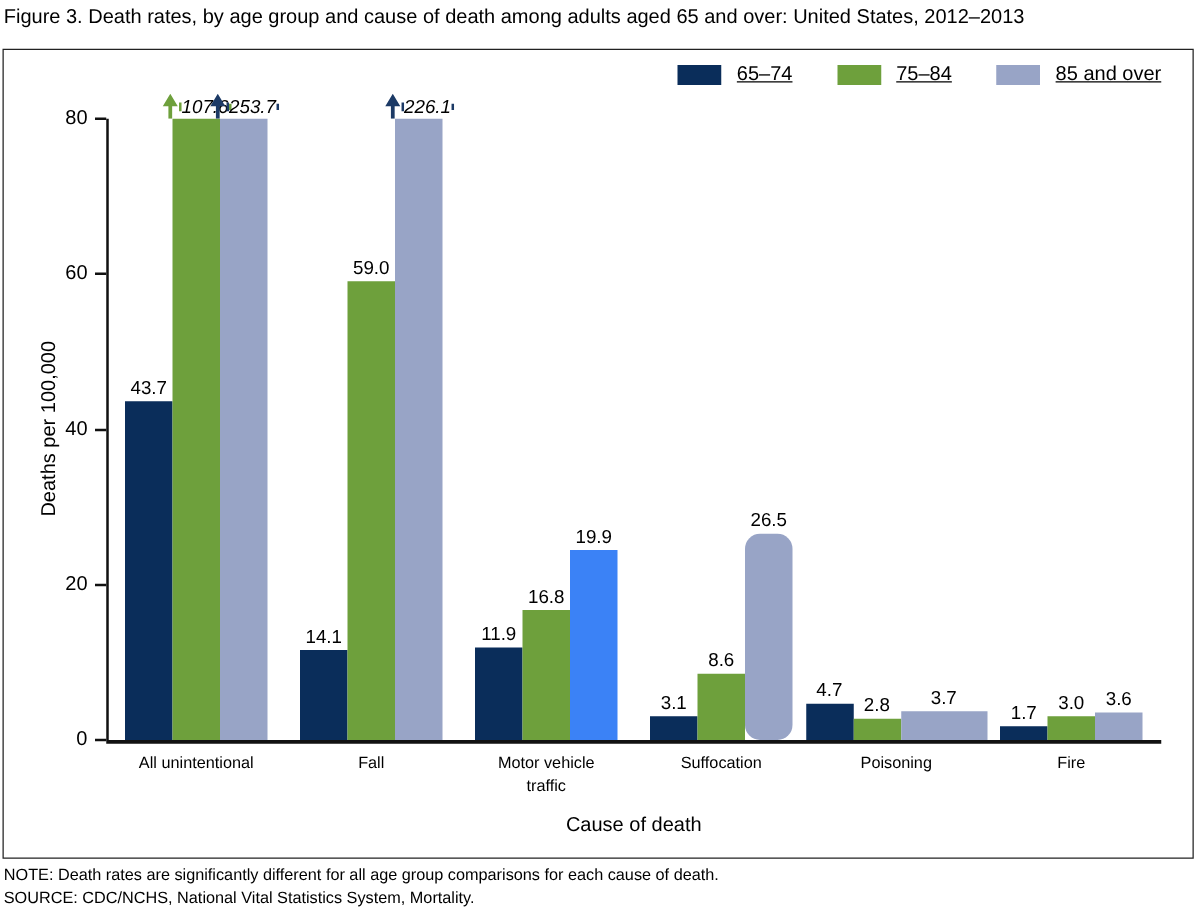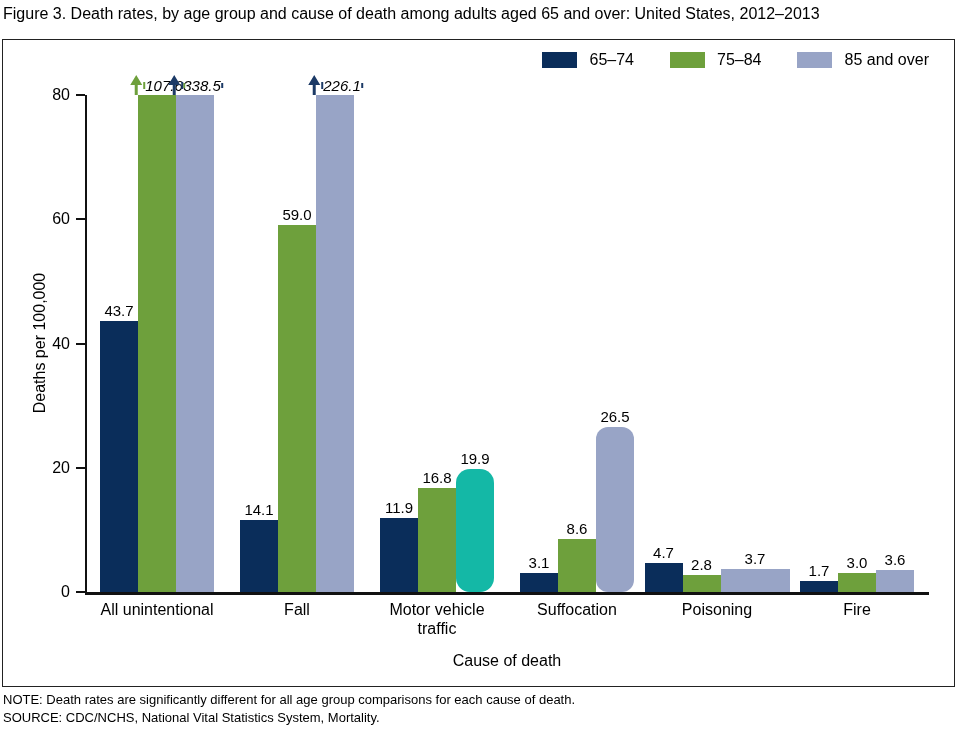--- a/index.html
+++ b/index.html
@@ -5,21 +5,21 @@
   html,body { margin:0; padding:0; background:#fff; }
   body { font-family:"Liberation Sans", sans-serif; color:#000; }
   .stage { position:relative; width:960px; height:734px; background:#fff; overflow:hidden; }
 
   .fig-title { position:absolute; left:3px; top:5px; font-size:16px; letter-spacing:0; }
 
   .frame { position:absolute; left:2px; top:39px; width:953px; height:648px;
            border:1.5px solid #222; box-sizing:border-box; background:#fff; }
 
   .legend { position:absolute; top:11px; right:25px; display:flex; align-items:center; gap:36px; }
-  .legend-item { display:flex; align-items:center; gap:12px; font-size:16px; }
+  .legend-item { display:flex; align-items:center; gap:12px; font-size:16px;text-decoration:underline; }
   .legend-swatch { width:35px; height:16px; flex:0 0 35px; }
 
   .y-title { position:absolute; left:37px; top:303px;
              transform:translate(-50%,-50%) rotate(-90deg);
              font-size:16px; white-space:nowrap; }
 
   .plot { position:absolute; left:84px; top:55px; width:840px; height:497px; }
 
   .y-axis-line { position:absolute; left:-2px; top:0; bottom:0; width:2px; background:#111; }
   .x-axis-line { position:absolute; left:-2px; bottom:-3px; width:calc(100% + 4px); height:3px; background:#111; }
@@ -33,21 +33,21 @@
   .bar { position:relative; flex:0 0 38px; width:38px; }
   .bar-label { position:absolute; bottom:calc(100% + 2px); left:50%; transform:translateX(-50%);
                font-size:15px; white-space:nowrap; z-index:3; }
 
   .clip-anno { position:absolute; bottom:100%; left:50%; transform:translateX(-50%);
                display:flex; flex-direction:row; align-items:center; z-index:3;font-style:italic; }
   .clip-anno .clip-label { font-size:15px; line-height:17px; white-space:nowrap; }
   .clip-dash { width:0; }
 
   .cat-label { position:absolute; top:calc(100% + 8px); left:0; width:100%;
-               text-align:center; font-size:16px; line-height:19px; }
+               text-align:center; font-size:13px; line-height:19px; }
   .x-title { position:absolute; top:calc(100% + 60px); left:0; width:100%;
              text-align:center; font-size:16px; }
 
   .note { position:absolute; left:3px; font-size:13px; }
   .note.n1 { top:692px; }
   .note.n2 { top:710px; }
 </style>
 </head>
 <body>
 
@@ -99,21 +99,21 @@
                 <div class="clip-label">107.6</div>
                 <div class="clip-dash" style="height: 5px; border-left: 2px dashed rgb(110, 160, 60);"></div>
               </div>
             </div>
             <div class="bar" style="height: 497px; background: rgb(152, 164, 198);">
               <div class="clip-anno">
                 <svg width="14" height="20" viewBox="0 0 14 20">
                   <polygon points="7,0 13,10 8.5,10 8.5,20 5.5,20 5.5,10 1,10" fill="#1c3a66"></polygon>
                 </svg>
                 <div class="clip-dash" style="height: 7px; border-left: 2px dashed rgb(28, 58, 102);"></div>
-                <div class="clip-label">338.5</div>
+                <div class="clip-label">253.7</div>
                 <div class="clip-dash" style="height: 5px; border-left: 2px dashed rgb(28, 58, 102);"></div>
               </div>
             </div>
           </div>
           <div class="cat-label">
             <div>All unintentional</div>
           </div>
         </div>
         <div class="bar-group" style="left: 140px;">
           <div class="bar-row">
@@ -139,21 +139,21 @@
           </div>
         </div>
         <div class="bar-group" style="left: 280px;">
           <div class="bar-row">
             <div class="bar" style="height: 74px; background: rgb(10, 45, 90);">
               <div class="bar-label">11.9</div>
             </div>
             <div class="bar" style="height: 104px; background: rgb(110, 160, 60); margin-top: 16px;">
               <div class="bar-label">16.8</div>
             </div>
-            <div class="bar" style="height: 123px; background: #14b8a6; border-radius: 14px;">
+            <div class="bar" style="height: 152px; background: #3b82f6;">
               <div class="bar-label">19.9</div>
             </div>
           </div>
           <div class="cat-label">
             <div>Motor vehicle</div>
             <div>traffic</div>
           </div>
         </div>
         <div class="bar-group" style="left: 420px;">
           <div class="bar-row">

